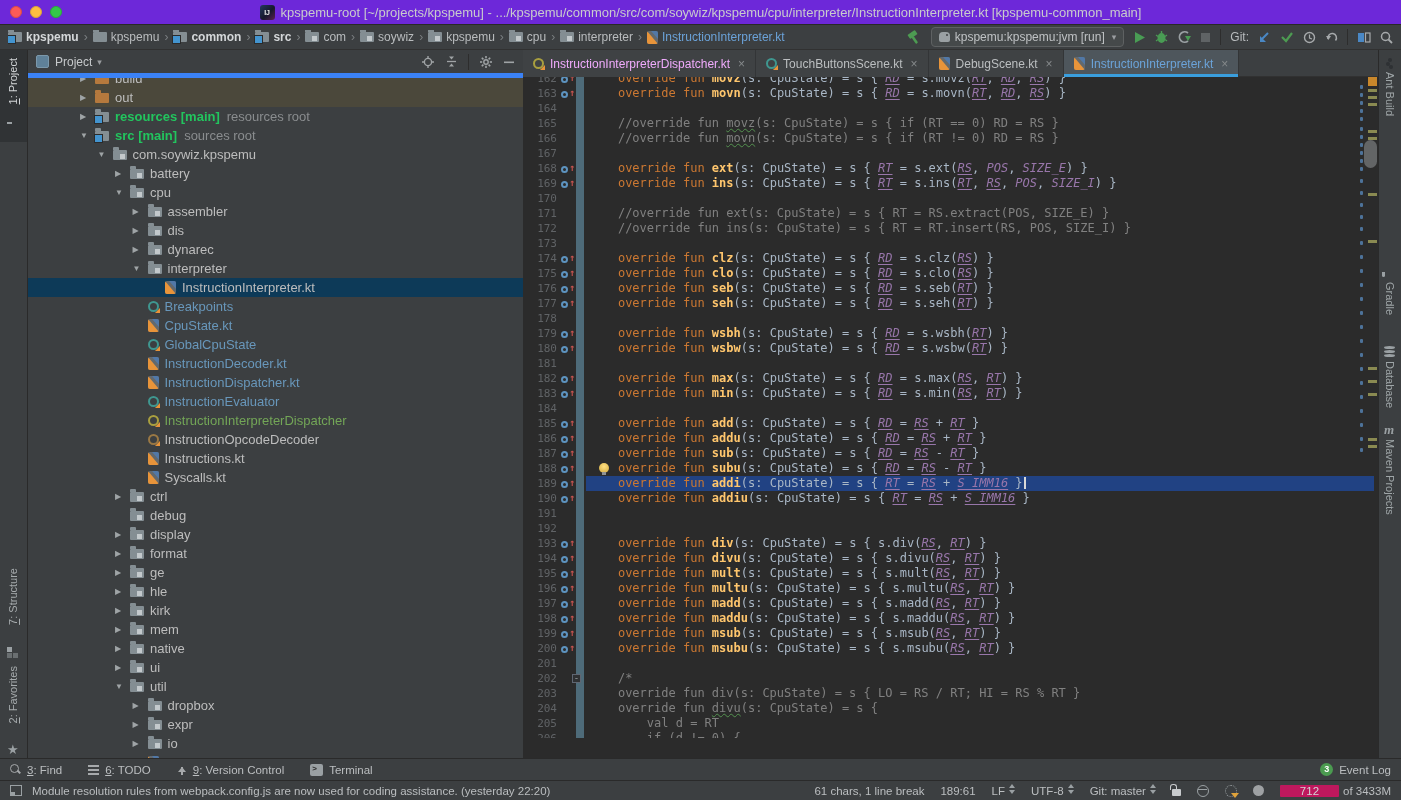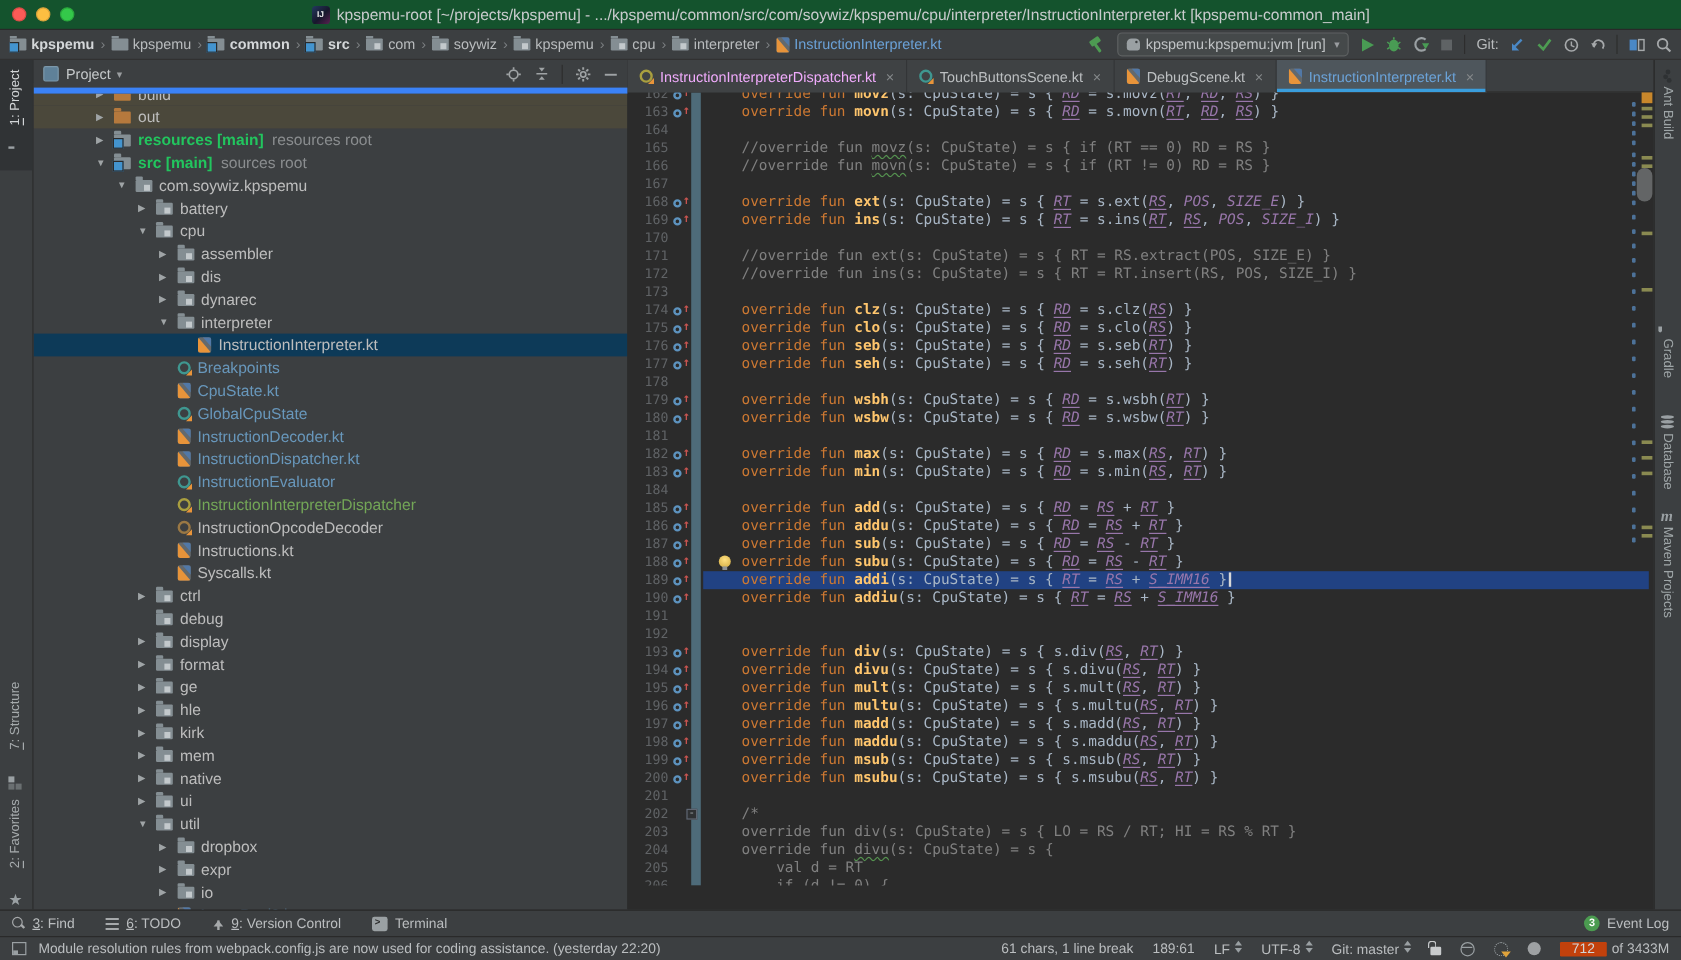--- a/index.html
+++ b/index.html
@@ -1,19 +1,19 @@
 <!DOCTYPE html>
 <html><head>
 <meta charset="utf-8">
 <style>
 *{margin:0;padding:0;box-sizing:border-box}
 html,body{width:1401px;height:800px;overflow:hidden}
 body{position:relative;background:#2b2b2b;font-family:"Liberation Sans",sans-serif;color:#bbbec0;font-size:12px}
 
-.titlebar{position:absolute;left:0;top:0;width:1401px;height:25px;background:#14532d;border-bottom:1px solid #292929;display:flex;align-items:center;justify-content:center}
+.titlebar{position:absolute;left:0;top:0;width:1401px;height:25px;background:#6d28d9;border-bottom:1px solid #292929;display:flex;align-items:center;justify-content:center}
 .traffic{position:absolute;left:10px;top:6px;display:flex;gap:8px}
 .tl{width:12px;height:12px;border-radius:50%}
 .tl.r{background:#fc5b57;border:1px solid #d94c47}
 .tl.y{background:#fdbe41;border:1px solid #d9a33c}
 .tl.g{background:#34c84a;border:1px solid #2aa83d}
 .ide-icon{width:15px;height:15px;border-radius:3px;background:linear-gradient(135deg,#23395f 0%,#17182c 55%,#5a2050 100%);color:#eee;font-size:7px;font-weight:bold;text-align:center;line-height:15px;margin-right:6px}
 .title-text{font-size:13px;color:#c9cbcd;white-space:nowrap}
 
 .navbar{position:absolute;left:0;top:25px;width:1401px;height:25px;background:#3c3f41;border-bottom:1px solid #313131;display:flex;align-items:center;padding:0 8px}
 .crumbs{display:flex;align-items:center;min-width:0;overflow:hidden}
@@ -140,21 +140,21 @@
 .updn i{display:block;width:0;height:0;border-left:3px solid transparent;border-right:3px solid transparent}
 .updn .u{border-bottom:4px solid #9aa0a3;margin-bottom:2px}
 .updn .d{border-top:4px solid #9aa0a3}
 .ic-lock{width:9px;height:7px;background:#c8cbcd;border-radius:1px;position:relative;margin-top:4px}
 .ic-lock::before{content:"";position:absolute;top:-5px;left:-2px;width:5px;height:5px;border:1.5px solid #c8cbcd;border-bottom:none;border-radius:3px 3px 0 0}
 .ic-hector{width:12px;height:12px;border-radius:50%;border:1.5px solid #9aa0a3;position:relative}
 .ic-hector::before{content:"";position:absolute;left:0;top:3px;width:9px;height:1.5px;background:#9aa0a3}
 .ic-gearsync{width:12px;height:12px;border-radius:50%;border:1.5px dotted #9aa0a3;position:relative}
 .ic-gearsync::after{content:"";position:absolute;right:-3px;bottom:-2px;border-left:4px solid transparent;border-right:4px solid transparent;border-top:5px solid #e0a33b}
 .ic-dot{width:11px;height:11px;border-radius:50%;background:#9ea1a3}
-.membox{background:#c2410c;color:#d2d5d7;padding:0 10px;border-radius:1px}
+.membox{background:#be185d;color:#d2d5d7;padding:0 20px;border-radius:1px}
 .mem{display:flex;align-items:center;gap:4px}
 svg{display:block}
 u{text-decoration:underline}
 </style>
 </head>
 <body>
 
 <div class="titlebar">
   <div class="traffic">
     <span class="tl r"></span>

